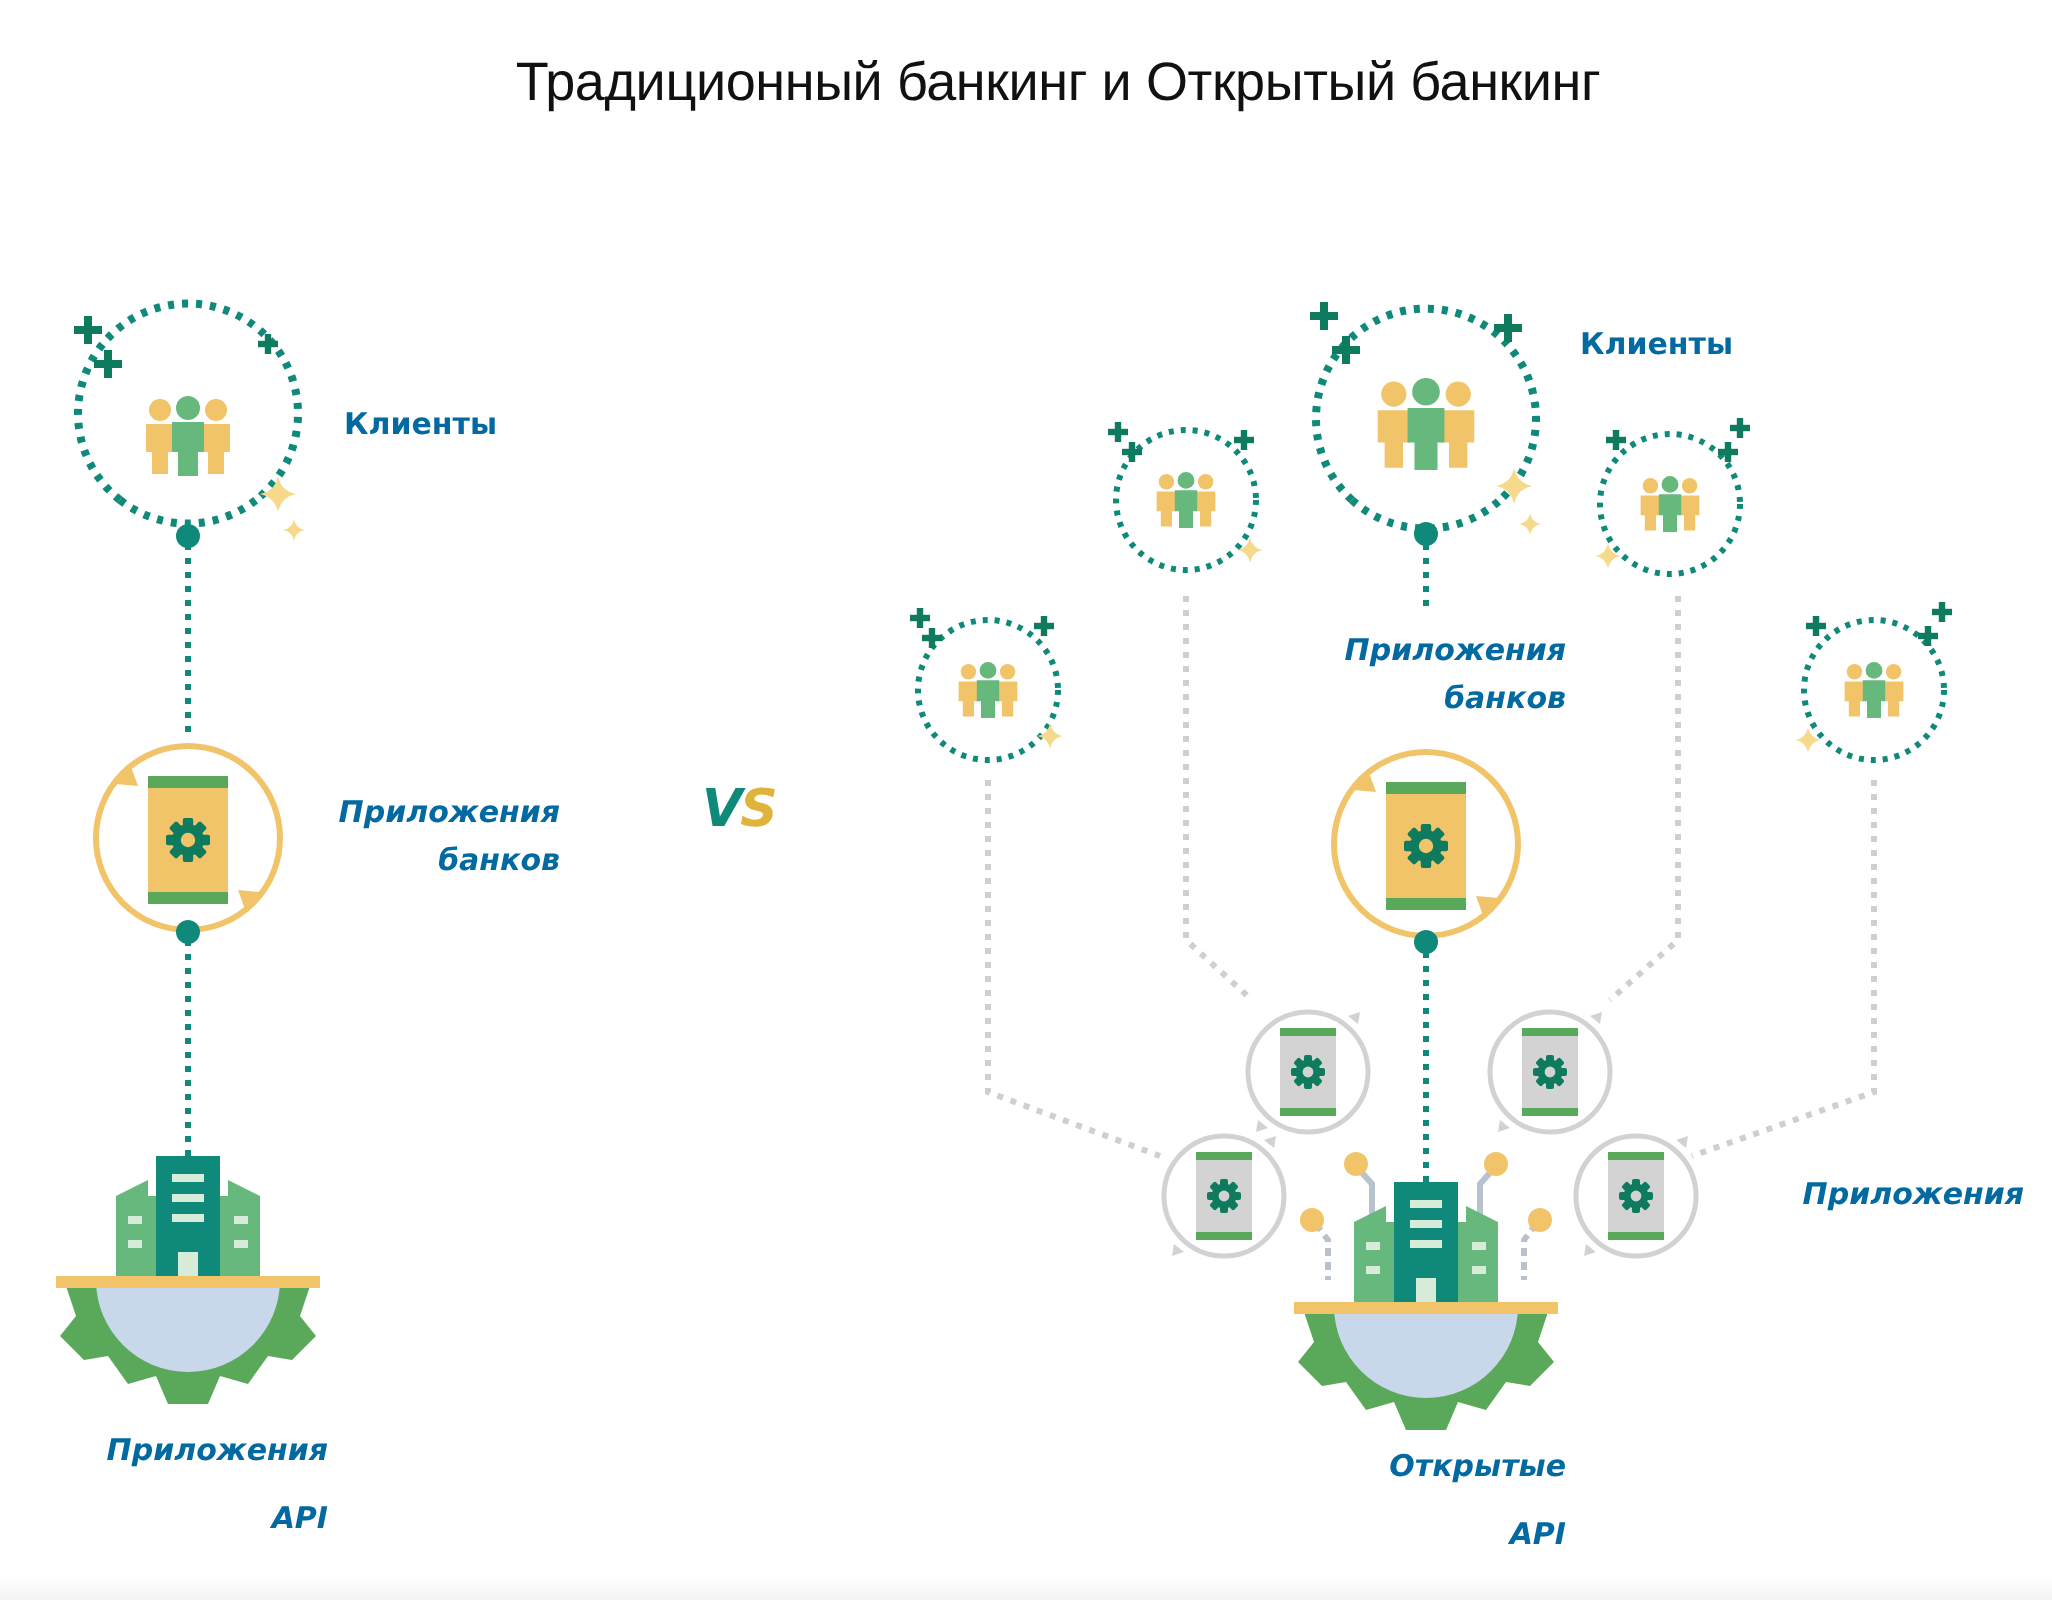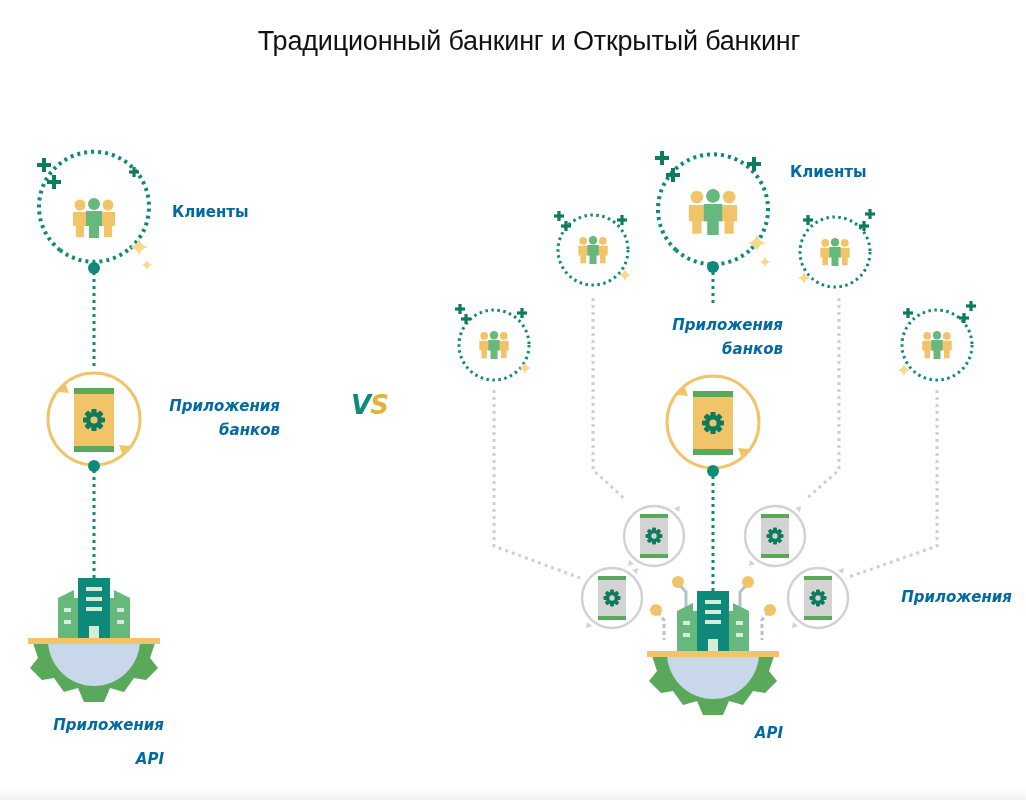--- a/index.html
+++ b/index.html
@@ -239,16 +239,17 @@
 
 <div class="label" style="left:790px; top:160px;">Клиенты</div>
 <div class="label" style="left:643px; top:313px; width:140px;">
   <span>Приложения</span>
   <span>банков</span>
 </div>
 <div class="label" style="left:872px; top:585px; width:140px;">
   <span>Приложения</span>
 </div>
 <div class="label" style="left:643px; top:716px; width:140px; line-height:34px;">
+  <span>Открытые</span>
   <span>API</span>
 </div>
 
 <div class="footer-band"></div>
 
 </body></html>

